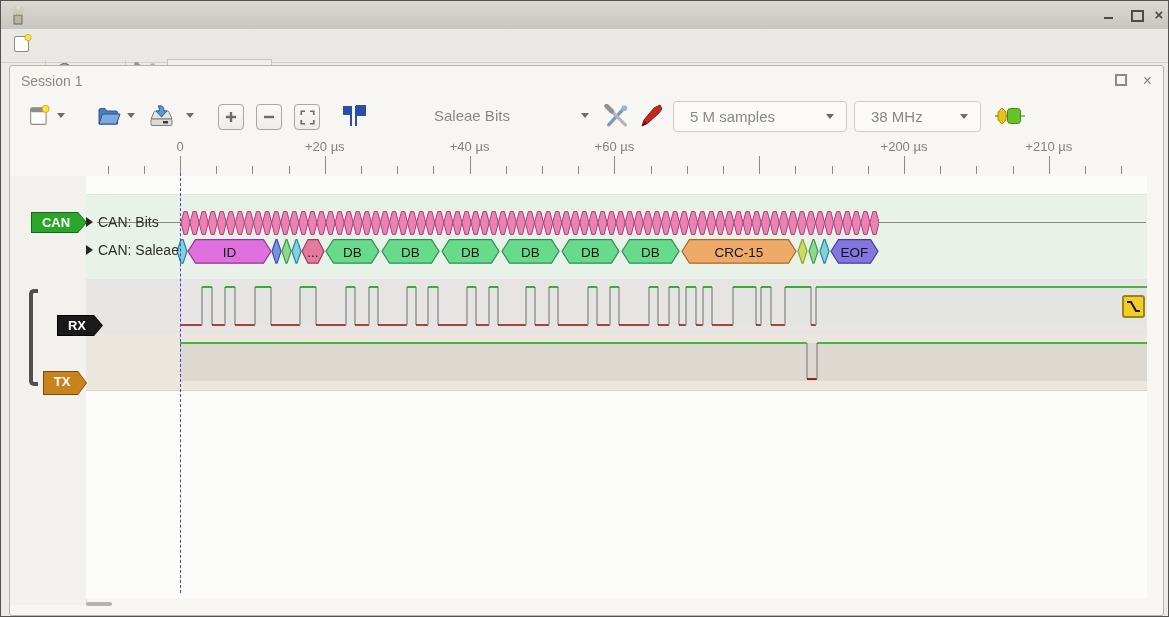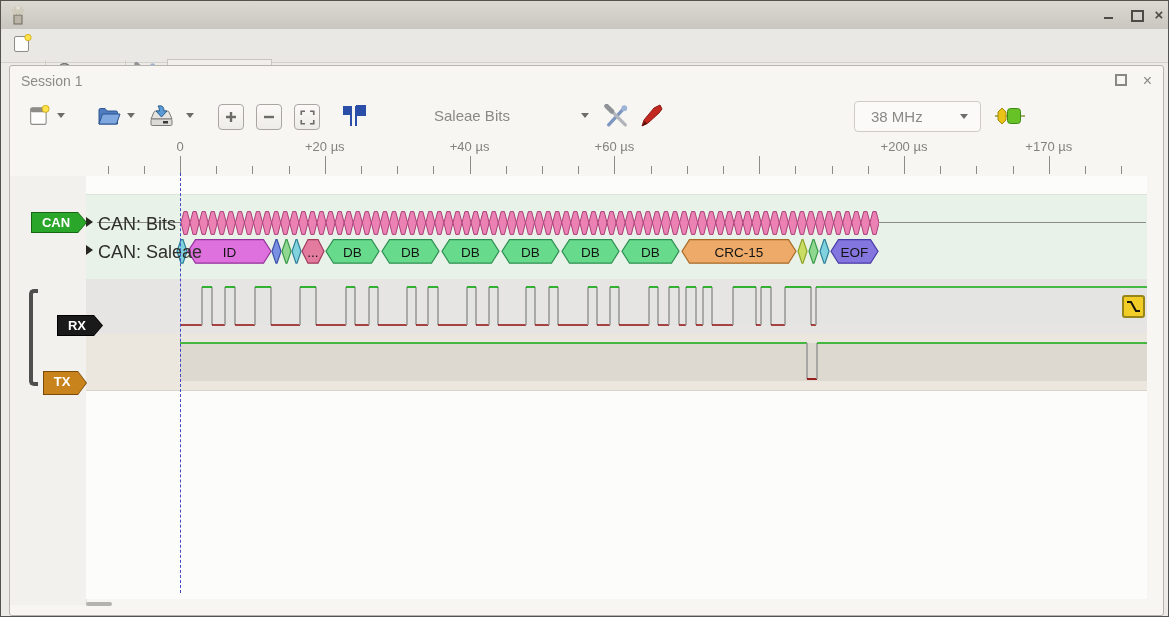--- a/index.html
+++ b/index.html
@@ -46,21 +46,21 @@
   .tick-label{position:absolute;top:-2px;font-size:13px;color:#84827c;transform:translateX(-50%);white-space:nowrap;}
 
   
   .gutter{left:9px;top:175px;width:76px;height:429px;background:#f2f1ee;border-right:1px solid #e2e0dc;}
   .canvas{left:85px;top:175px;width:1061px;height:423px;background:#fcfcfa;}
   .row-decode{left:85px;top:193px;width:1061px;height:84px;background:#e9f2e9;border-top:1px solid #d9e6d9;border-bottom:1px solid #dfeadf;}
   .row-rx{left:85px;top:278px;width:1061px;height:55px;background:#e6e5e3;}
   .row-tx{left:85px;top:333px;width:1061px;height:56px;background:#ece7de;border-bottom:1px solid #d8d4cb;}
 
   .expander{width:0;height:0;border-left:7px solid #27271f;border-top:5px solid transparent;border-bottom:5px solid transparent;}
-  .trace-label{font-size:18px;color:#2e2e2a;white-space:nowrap;}
+  .trace-label{font-size:14px;color:#2e2e2a;white-space:nowrap;}
   .baseline{height:1px;background:#8a8a86;}
 
   .tag{color:#fff;font-weight:bold;font-size:13px;text-align:center;}
   .tag-outer{clip-path:polygon(0 0,calc(100% - 9px) 0,100% 50%,calc(100% - 9px) 100%,0 100%);}
   .tag-inner{position:absolute;left:1px;top:1px;right:1px;bottom:1px;clip-path:polygon(0 0,calc(100% - 8px) 0,100% 50%,calc(100% - 8px) 100%,0 100%);line-height:19px;padding-right:6px;}
 
   .bracket{left:28px;top:288px;width:9px;height:97px;border-left:4px solid #4f4f4d;border-top:4px solid #4f4f4d;border-bottom:4px solid #4f4f4d;border-radius:5px 0 0 5px;box-sizing:border-box;}
 
   .cursor-line{left:179px;top:172px;width:0;height:420px;border-left:1px dashed #3f4ac4;}
   .trigger-badge{left:1121px;top:294px;width:19px;height:19px;background:#f2cd28;border:2px solid #97851a;border-radius:3px;}
@@ -185,20 +185,24 @@
     </svg>
   </div>
 
   <div class="abs" style="left:638px;top:102px">
     <svg width="26" height="26" viewBox="0 0 26 26">
       <path d="M3 23 L5 17 L15 5 L21 2 L23 6 L20 10 L9 20 Z" fill="#c22720" stroke="#8a1812"></path>
       <path d="M3 23 L8 21 L6 18 Z" fill="#5a0e0a"></path>
     </svg>
   </div>
 
+  <div class="abs combo" style="left:672px;top:100px;width:172px">
+    <span class="tb-text">5 M samples</span>
+    <div class="arrow-down"></div>
+  </div>
 
   <div class="abs combo" style="left:853px;top:100px;width:125px">
     <span class="tb-text">38 MHz</span>
     <div class="arrow-down"></div>
   </div>
 
   <div class="abs" style="left:994px;top:105px">
     <svg width="30" height="20" viewBox="0 0 30 20">
       <path d="M0 10 H30" stroke="#8aa04a" stroke-width="1.6"></path>
       <path d="M7 2 L11 6 V14 L7 18 L3 14 V6 Z" fill="#e8c217" stroke="#a8890e"></path>
@@ -233,21 +237,21 @@
       <div class="tick-label" style="left: 638px; margin-top: 36px;">+80 µs</div>
       <div class="tick minor" style="left: 709.4px;"></div>
       <div class="tick minor" style="left: 745.6px;"></div>
       <div class="tick minor" style="left: 781.8px;"></div>
       <div class="tick major" style="left: 818px;"></div>
       <div class="tick-label" style="left: 818px;">+200 µs</div>
       <div class="tick minor" style="left: 854.2px;"></div>
       <div class="tick minor" style="left: 890.4px;"></div>
       <div class="tick minor" style="left: 926.6px;"></div>
       <div class="tick major" style="left: 962.8px;"></div>
-      <div class="tick-label" style="left: 962.8px;">+170 µs</div>
+      <div class="tick-label" style="left: 962.8px;">+210 µs</div>
       <div class="tick minor" style="left: 999px;"></div>
       <div class="tick minor" style="left: 1035.2px;"></div>
     </div>
 
   <div class="abs gutter"></div>
   <div class="abs canvas"></div>
   <div class="abs row-decode"></div>
   <div class="abs row-rx"></div>
   <div class="abs row-tx"></div>
 

